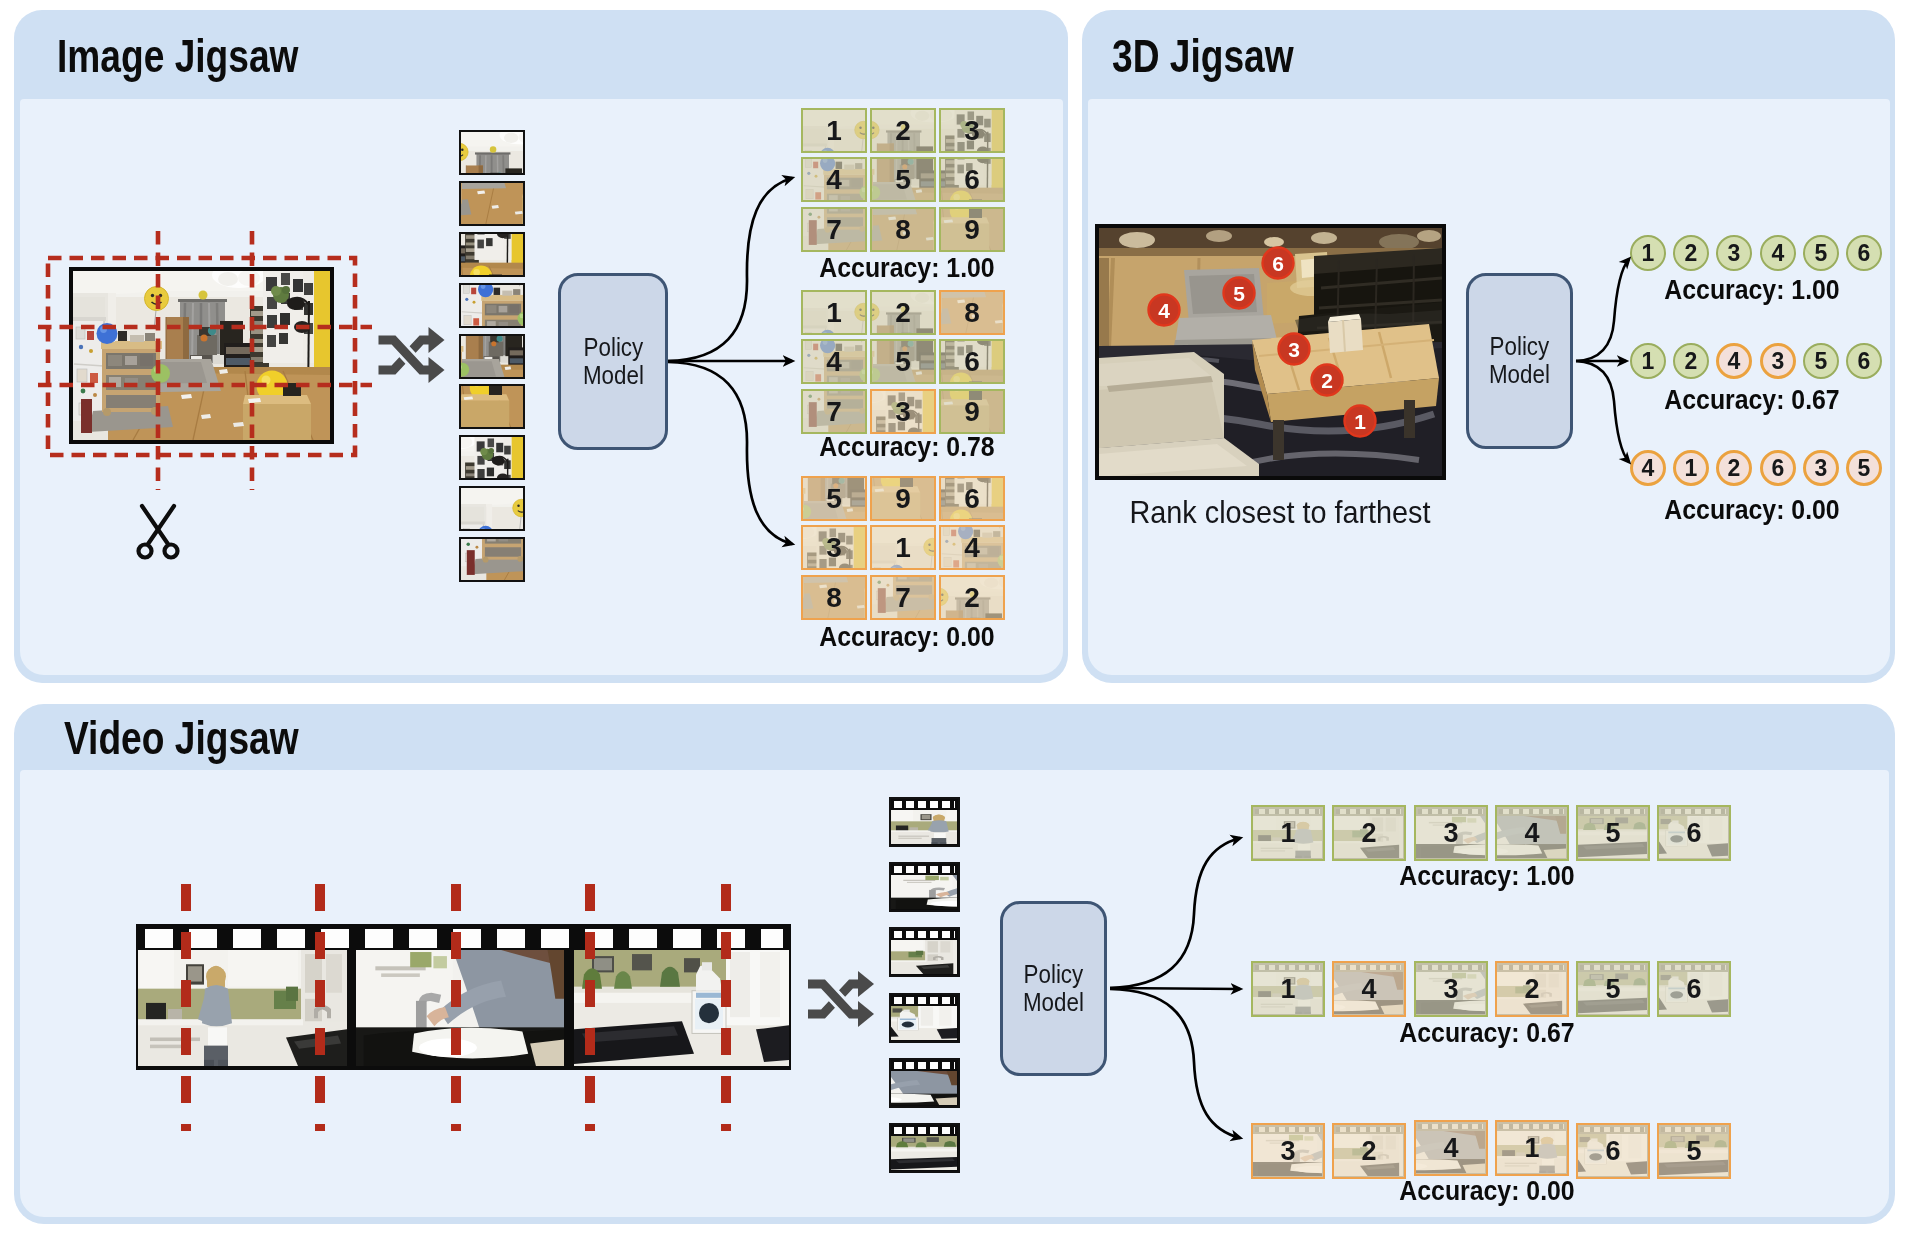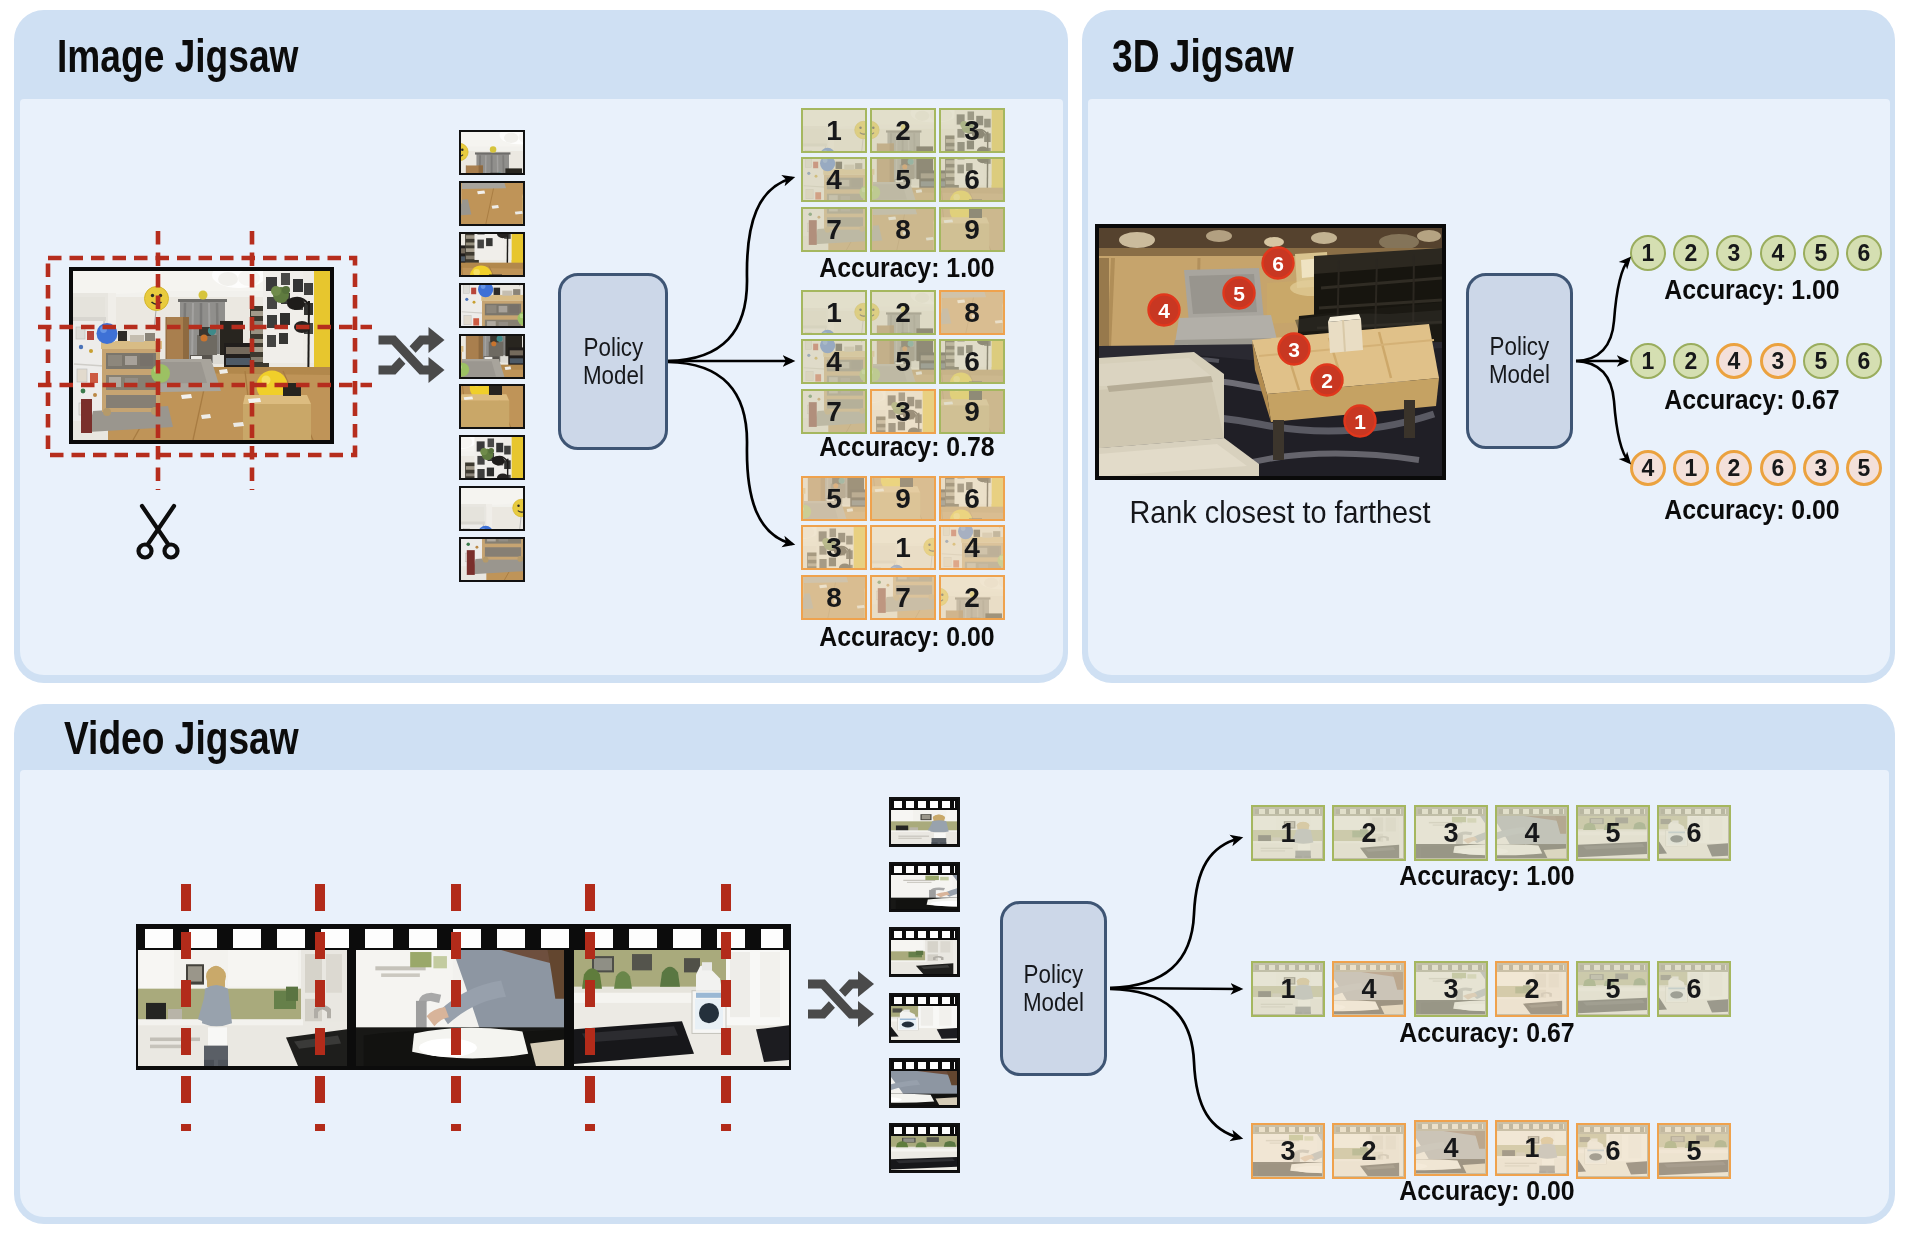--- a/index.html
+++ b/index.html
@@ -19,21 +19,21 @@
 .circ{position:absolute;width:36px;height:36px;border-radius:50%;display:flex;align-items:center;justify-content:center;font-weight:bold;font-size:23px;color:#17181a;}
 .cg{background:#d5dfb2;border:2.5px solid #9aad5e;}
 .co{background:#f3e0da;border:3.5px solid #eba23f;}
 .thumb{position:absolute;border:2.5px solid #111;overflow:hidden;background:#ccc;}
 .thumb svg{position:absolute;left:0;top:0;width:100%;height:100%;}
 svg.overlay{position:absolute;left:0;top:0;pointer-events:none;}
 </style>
 </head>
 <body>
 
-<div class="panel" style="left:14px;top:10px;width:1054px;height:673px;">
+<div class="panel" style="left:14px;top:10px;width:1054px;height:673px;border-radius:28px;">
   <div class="pbody" style="left:6px;top:89px;width:1043px;height:576px;border-radius:4px 4px 24px 24px;"></div>
   <div class="ptitle" style="left:43px;top:22px;font-size:47px;line-height:1;">Image Jigsaw</div>
 </div>
 <div class="panel" style="left:1082px;top:10px;width:813px;height:673px;">
   <div class="pbody" style="left:6px;top:89px;width:802px;height:576px;border-radius:4px 4px 24px 24px;"></div>
   <div class="ptitle" style="left:30px;top:22px;font-size:47px;line-height:1;">3D Jigsaw</div>
 </div>
 <div class="panel" style="left:14px;top:704px;width:1881px;height:520px;">
   <div class="pbody" style="left:6px;top:66px;width:1869px;height:447px;border-radius:4px 4px 24px 24px;"></div>
   <div class="ptitle" style="left:50px;top:10px;font-size:47px;line-height:1;">Video Jigsaw</div>

